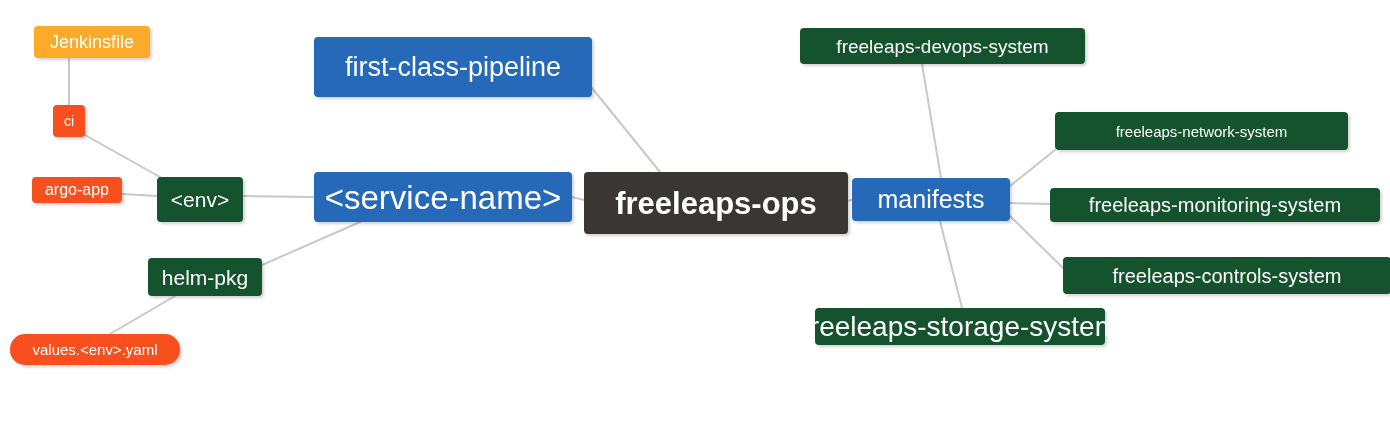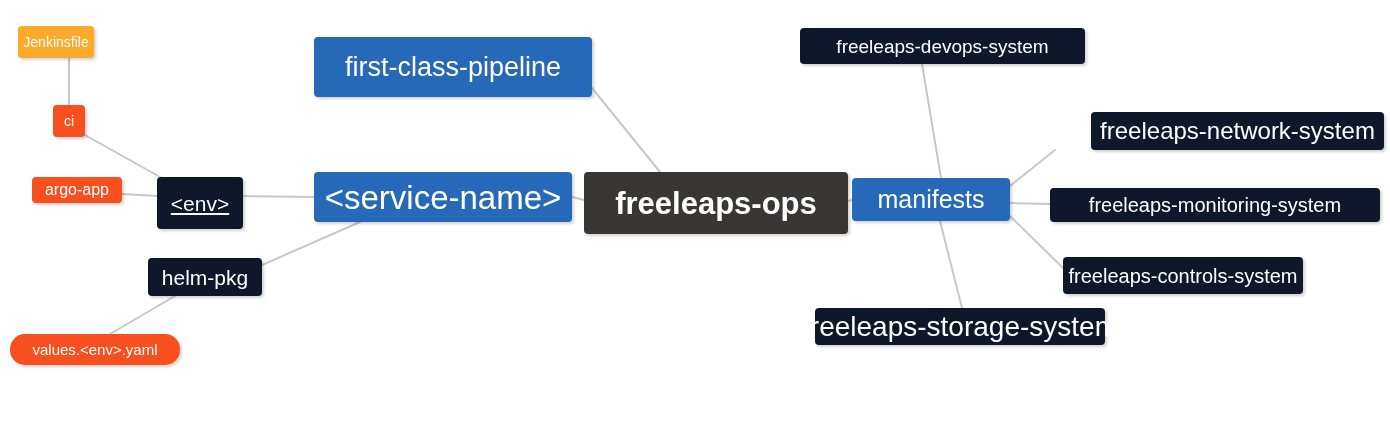--- a/index.html
+++ b/index.html
@@ -37,21 +37,21 @@
     color: #ffffff;
     white-space: nowrap;
     border-radius: 4px;
     box-shadow: 2px 2px 3px rgba(0,0,0,0.18);
     letter-spacing: 0px;
     line-height: 1;
     z-index: 2;
   }
   .c-dark   { background: #3a3633; }
   .c-blue   { background: #2569b8; }
-  .c-green  { background: #0f172a; }
+  .c-green  { background: #14532d; }
   .c-orange { background: #fbaa2a; }
   .c-red    { background: #f7501e; }
 </style>
 </head>
 <body>
 
 <div id="mindmap">
   <svg id="edges" width="1390" height="421" viewBox="0 0 1390 421" xmlns="http://www.w3.org/2000/svg">
       <line x1="69" y1="58" x2="69" y2="105" stroke="#c8c8c8" stroke-width="2" stroke-linecap="round"></line>
       <line x1="85" y1="135" x2="160" y2="177" stroke="#c8c8c8" stroke-width="2" stroke-linecap="round"></line>
@@ -62,29 +62,29 @@
       <line x1="572" y1="197" x2="584" y2="200" stroke="#c8c8c8" stroke-width="2" stroke-linecap="round"></line>
       <line x1="592" y1="88" x2="660" y2="172" stroke="#c8c8c8" stroke-width="2" stroke-linecap="round"></line>
       <line x1="848" y1="201" x2="852" y2="200" stroke="#c8c8c8" stroke-width="2" stroke-linecap="round"></line>
       <line x1="941" y1="178" x2="922" y2="64" stroke="#c8c8c8" stroke-width="2" stroke-linecap="round"></line>
       <line x1="1010" y1="186" x2="1055" y2="150" stroke="#c8c8c8" stroke-width="2" stroke-linecap="round"></line>
       <line x1="1010" y1="203" x2="1050" y2="204" stroke="#c8c8c8" stroke-width="2" stroke-linecap="round"></line>
       <line x1="1010" y1="216" x2="1063" y2="268" stroke="#c8c8c8" stroke-width="2" stroke-linecap="round"></line>
       <line x1="940" y1="221" x2="962" y2="308" stroke="#c8c8c8" stroke-width="2" stroke-linecap="round"></line>
     </svg>
   <div id="node-layer">
-      <div class="node c-orange" style="left: 18px; top: 26px; width: 76px; height: 32px; font-size: 14px;">Jenkinsfile</div>
+      <div class="node c-orange" style="left: 34px; top: 26px; width: 116px; height: 32px; font-size: 18px;">Jenkinsfile</div>
       <div class="node c-red" style="left: 53px; top: 105px; width: 32px; height: 32px; font-size: 14px;">ci</div>
       <div class="node c-red" style="left: 32px; top: 177px; width: 90px; height: 26px; font-size: 16px;">argo-app</div>
-      <div class="node c-green" style="left: 157px; top: 177px; width: 86px; height: 52px; font-size: 21px; text-decoration: underline;">&lt;env&gt;</div>
+      <div class="node c-green" style="left: 157px; top: 177px; width: 86px; height: 45px; font-size: 21px;">&lt;env&gt;</div>
       <div class="node c-green" style="left: 148px; top: 258px; width: 114px; height: 38px; font-size: 21px;">helm-pkg</div>
       <div class="node c-red" style="left: 10px; top: 334px; width: 170px; height: 31px; font-size: 15px; border-radius: 15px;">values.&lt;env&gt;.yaml</div>
       <div class="node c-blue" style="left: 314px; top: 37px; width: 278px; height: 60px; font-size: 27px;">first-class-pipeline</div>
       <div class="node c-blue" style="left: 314px; top: 172px; width: 258px; height: 50px; font-size: 33px;">&lt;service-name&gt;</div>
       <div class="node c-dark" style="left: 584px; top: 172px; width: 264px; height: 62px; font-size: 31px; font-weight: bold;">freeleaps-ops</div>
       <div class="node c-blue" style="left: 852px; top: 178px; width: 158px; height: 43px; font-size: 25px;">manifests</div>
       <div class="node c-green" style="left: 800px; top: 28px; width: 285px; height: 36px; font-size: 19px;">freeleaps-devops-system</div>
-      <div class="node c-green" style="left: 1091px; top: 112px; width: 293px; height: 38px; font-size: 24px;">freeleaps-network-system</div>
+      <div class="node c-green" style="left: 1055px; top: 112px; width: 293px; height: 38px; font-size: 15px;">freeleaps-network-system</div>
       <div class="node c-green" style="left: 1050px; top: 188px; width: 330px; height: 34px; font-size: 20px;">freeleaps-monitoring-system</div>
-      <div class="node c-green" style="left: 1063px; top: 257px; width: 240px; height: 37px; font-size: 20px;">freeleaps-controls-system</div>
+      <div class="node c-green" style="left: 1063px; top: 257px; width: 328px; height: 37px; font-size: 20px;">freeleaps-controls-system</div>
       <div class="node c-green" style="left: 815px; top: 308px; width: 290px; height: 37px; font-size: 28px;">freeleaps-storage-system</div>
     </div>
 </div>
 
 </body></html>

